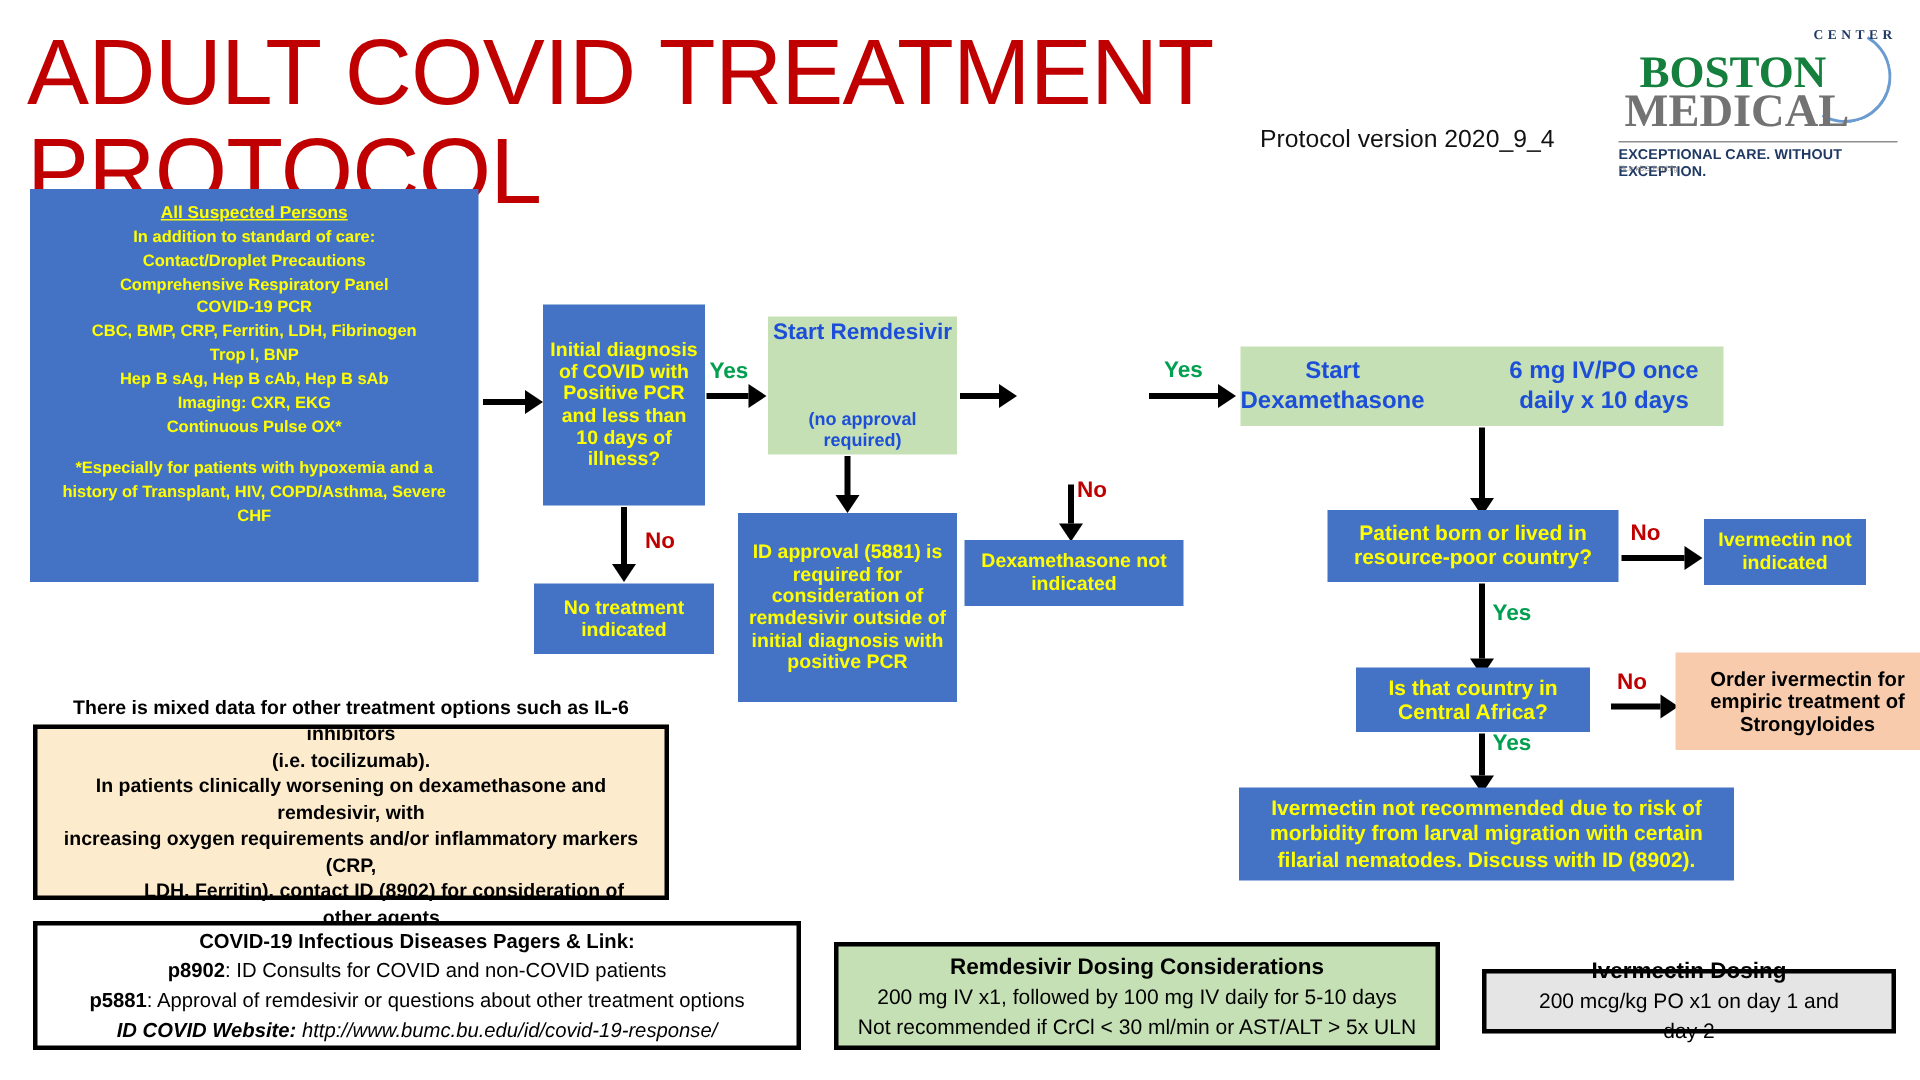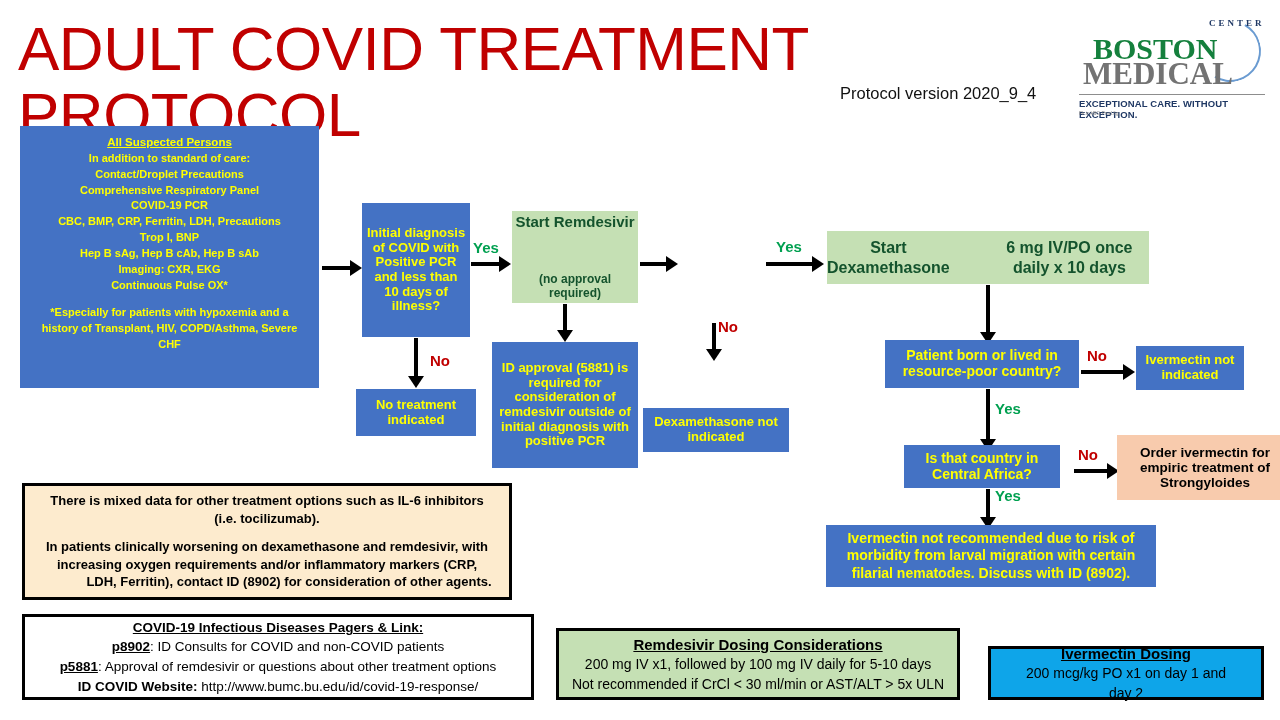--- a/index.html
+++ b/index.html
@@ -49,42 +49,42 @@
     font-family:"Liberation Sans",sans-serif;font-weight:700;letter-spacing:0.1px;}
   #logo-sub{left:8px;top:96px;width:120px;font-size:5px;color:#888;}
 
   
   .node{
     display:flex;align-items:center;justify-content:center;
     text-align:center;font-weight:700;line-height:1.12;
     padding:3px 4px;
   }
   .blue{background:#4472C4;color:#FFFF00;}
-  .green{background:#C5E0B4;color:#14532d;gap:40px;}
+  .green{background:#C5E0B4;color:#1d4ed8;gap:40px;}
   .peach{background:#F8CBAD;color:#000000;}
 
   
   #sidebar{
     left:20px;top:126px;width:299px;height:262px;
     background:#4472C4;color:#FFFF00;
     font-size:11px;font-weight:700;text-align:center;
     padding:8px 6px 0 6px;line-height:1.45;
   }
   #sidebar .hdr{text-decoration:underline;font-size:11.5px;}
   #sidebar .gap{height:11px;}
 
   
   .callout{
     border:3px solid #000000;
     display:flex;align-items:center;justify-content:center;
     text-align:center;
   }
   .cream{background:#FDEBCE;}
   .white{background:#FFFFFF;}
-  .u{text-decoration:underline;}
+  .u{}
 
   
   .edgelabel{font-weight:700;font-size:15px;}
   .yes{color:#00A050;}
   .no{color:#C00000;}
 
   
   .hline{background:#000;height:4px;}
   .vline{background:#000;width:4px;}
   .head-r{
@@ -113,21 +113,21 @@
     <div class="abs" id="logo-tag">EXCEPTIONAL CARE. WITHOUT EXCEPTION.</div>
     <div class="abs" id="logo-sub">Fk.tr   kBG   Pmd.fig</div>
   </div>
 
   <div class="abs" id="sidebar">
     <div class="hdr">All Suspected Persons</div>
     <div>In addition to standard of care:</div>
     <div>Contact/Droplet Precautions</div>
     <div>Comprehensive Respiratory Panel</div>
     <div>COVID-19 PCR</div>
-    <div>CBC, BMP, CRP, Ferritin, LDH, Precautions</div>
+    <div>CBC, BMP, CRP, Ferritin, LDH, Fibrinogen</div>
     <div>Trop I, BNP</div>
     <div>Hep B sAg, Hep B cAb,  Hep B sAb</div>
     <div>Imaging:  CXR, EKG</div>
     <div>Continuous Pulse OX*</div>
     <div class="gap"></div>
     <div>*Especially  for patients with hypoxemia  and a</div>
     <div>history of Transplant,  HIV, COPD/Asthma, Severe</div>
     <div>CHF</div>
     <div class="gap"></div>
   </div>
@@ -168,21 +168,21 @@
 
 
   <div class="abs edgelabel yes" style="left:776px;top:238px;">Yes</div>
   <div class="abs hline" style="left:766px;top:262px;width:46px;"></div>
   <div class="abs head-r" style="left:812px;top:256px;"></div>
 
   <div class="abs vline" style="left:712px;top:323px;height:26px;"></div>
   <div class="abs head-d" style="left:706px;top:349px;"></div>
   <div class="abs edgelabel no" style="left:718px;top:318px;">No</div>
 
-  <div class="abs node blue" style="left:643px;top:360px;width:146px;height:44px;font-size:13px;margin-top:48px;">
+  <div class="abs node blue" style="left:643px;top:360px;width:146px;height:44px;font-size:13px;">
     <span>Dexamethasone not indicated</span>
   </div>
 
   <div class="abs green" style="left:827px;top:231px;width:322px;height:53px;display:flex;flex-direction:row;align-items:center;justify-content:center;text-align:center;font-weight:700;font-size:16px;line-height:1.25;">
     <div>Start Dexamethasone</div>
     <div>6 mg IV/PO once daily x 10 days</div>
   </div>
 
   <div class="abs vline" style="left:986px;top:285px;height:47px;"></div>
   <div class="abs head-d" style="left:980px;top:332px;"></div>
@@ -216,47 +216,47 @@
   </div>
 
   <div class="abs vline" style="left:986px;top:489px;height:28px;"></div>
   <div class="abs head-d" style="left:980px;top:517px;"></div>
   <div class="abs edgelabel yes" style="left:995px;top:487px;">Yes</div>
 
   <div class="abs node blue" style="left:826px;top:525px;width:330px;height:62px;font-size:14px;line-height:1.25;">
     <span>Ivermectin not recommended due to risk of morbidity from larval migration with certain filarial nematodes. Discuss with ID (8902).</span>
   </div>
 
-  <div class="abs callout cream" style="left:22px;top:483px;width:490px;height:117px;flex-direction:column;padding:6px 10px;">
+  <div class="abs callout cream" style="left:22px;top:483px;width:424px;height:117px;flex-direction:column;padding:6px 10px;">
     <div style="font-size:13px;font-weight:700;line-height:1.35;">There is mixed data for other treatment options such as IL-6 inhibitors</div>
     <div style="font-size:13px;font-weight:700;line-height:1.35;">(i.e. tocilizumab).</div>
     <div style="height:12px;"></div>
     <div style="font-size:13px;font-weight:700;line-height:1.35;">In patients clinically worsening on dexamethasone and remdesivir, with</div>
     <div style="font-size:13px;font-weight:700;line-height:1.35;">increasing oxygen requirements and/or inflammatory markers (CRP,</div>
     <div style="font-size:13px;font-weight:700;line-height:1.35;margin-left:44px;">LDH, Ferritin), contact ID (8902)  for consideration of other agents.</div>
   </div>
 
   <div class="abs callout white" style="left:22px;top:614px;width:512px;height:86px;flex-direction:column;padding:3px 8px;">
     <div class="u" style="font-size:13.5px;font-weight:700;line-height:1.45;">COVID-19 Infectious Diseases Pagers &amp; Link:</div>
     <div style="font-size:13.5px;line-height:1.45;">
       <span class="u" style="font-weight:700;">p8902</span><span>: ID Consults for COVID and non-COVID patients</span>
     </div>
     <div style="font-size:13.5px;line-height:1.45;">
       <span class="u" style="font-weight:700;">p5881</span><span>: Approval of remdesivir or questions about other treatment options</span>
     </div>
-    <div style="font-size:13.5px;line-height:1.45;">
+    <div style="font-size:13.5px;line-height:1.45;font-style:italic;">
       <span style="font-weight:700;">ID COVID  Website:</span>
       <span class="link">http://www.bumc.bu.edu/id/covid-19-response/</span>
     </div>
   </div>
 
   <div class="abs callout" style="left:556px;top:628px;width:404px;height:72px;background:#C5E0B4;flex-direction:column;padding:2px 6px;">
     <div class="u" style="font-size:15px;font-weight:700;line-height:1.4;">Remdesivir Dosing Considerations</div>
     <div style="font-size:14px;line-height:1.4;">200 mg IV x1, followed by 100 mg IV daily for 5-10 days</div>
     <div style="font-size:14px;line-height:1.4;">Not recommended  if CrCl &lt; 30 ml/min or AST/ALT &gt; 5x ULN</div>
   </div>
 
-  <div class="abs callout" style="left:988px;top:646px;width:276px;height:54px;background:#0ea5e9;flex-direction:column;padding:2px 24px;">
+  <div class="abs callout" style="left:988px;top:646px;width:276px;height:43px;background:#e5e5e5;flex-direction:column;padding:2px 24px;">
     <div class="u" style="font-size:15px;font-weight:700;line-height:1.4;">Ivermectin Dosing</div>
     <div style="font-size:14px;line-height:1.4;">200 mcg/kg PO x1 on day 1 and day 2</div>
   </div>
 
 </div>
 
 </body></html>

